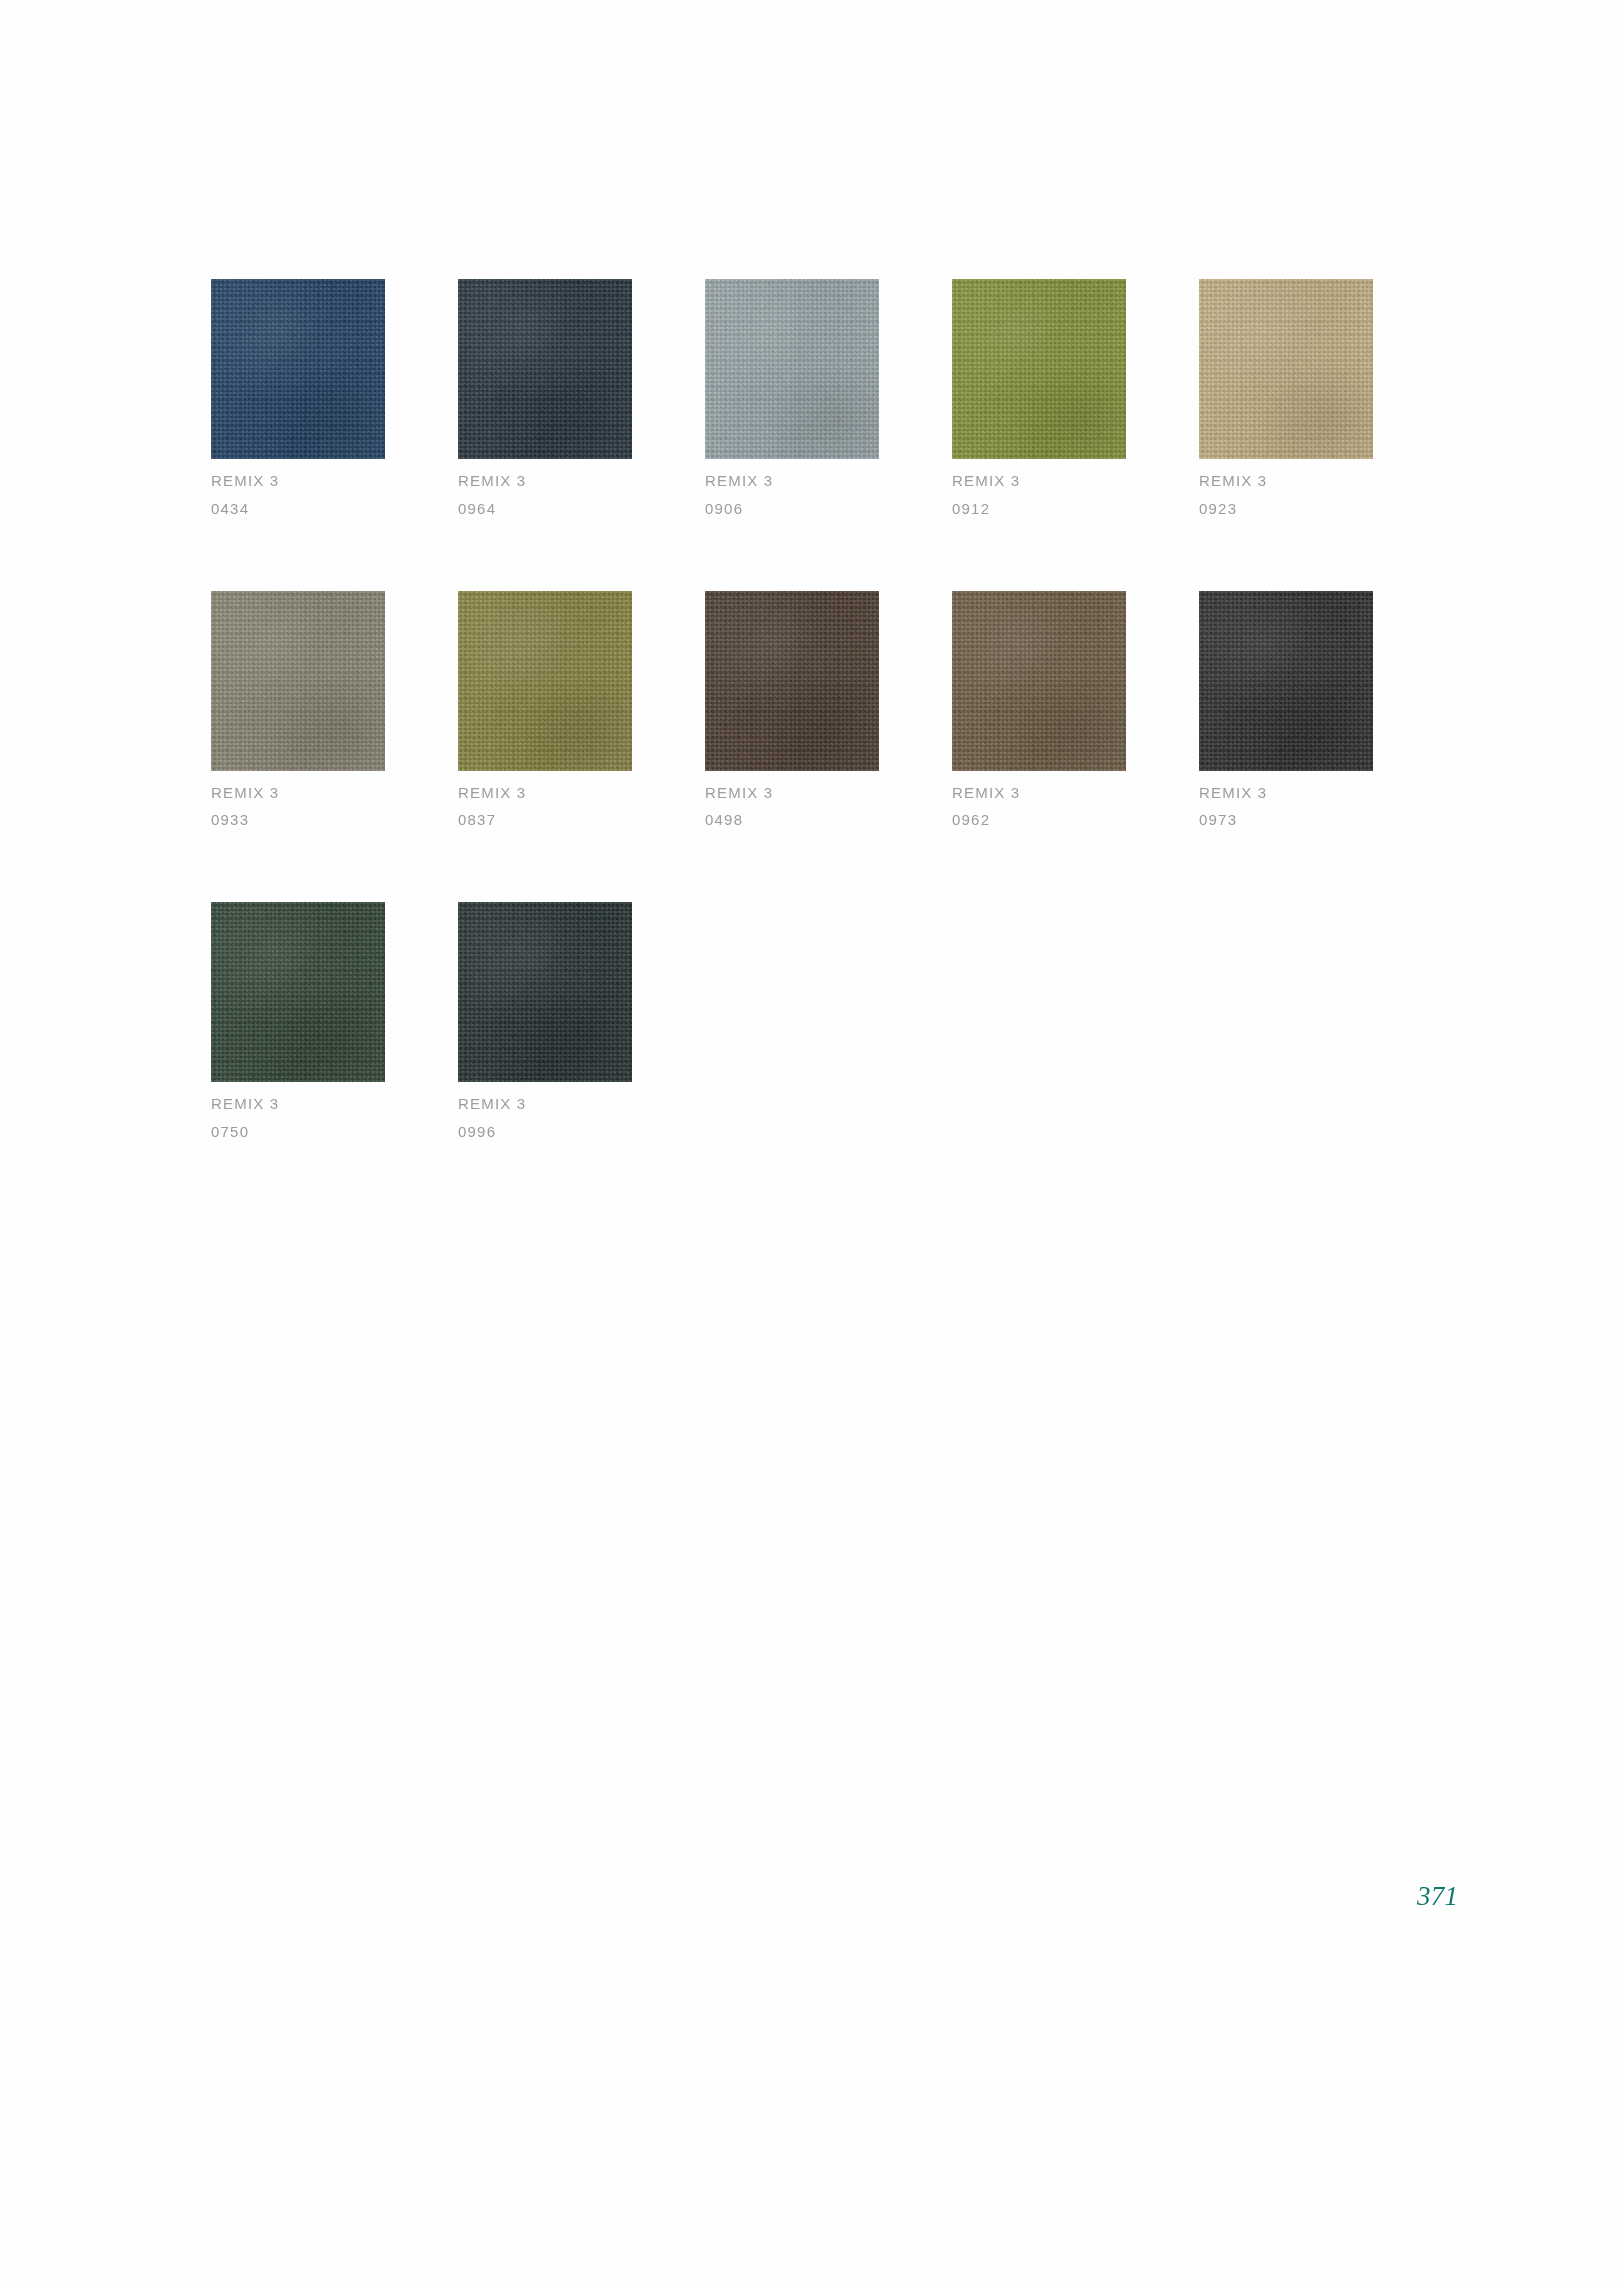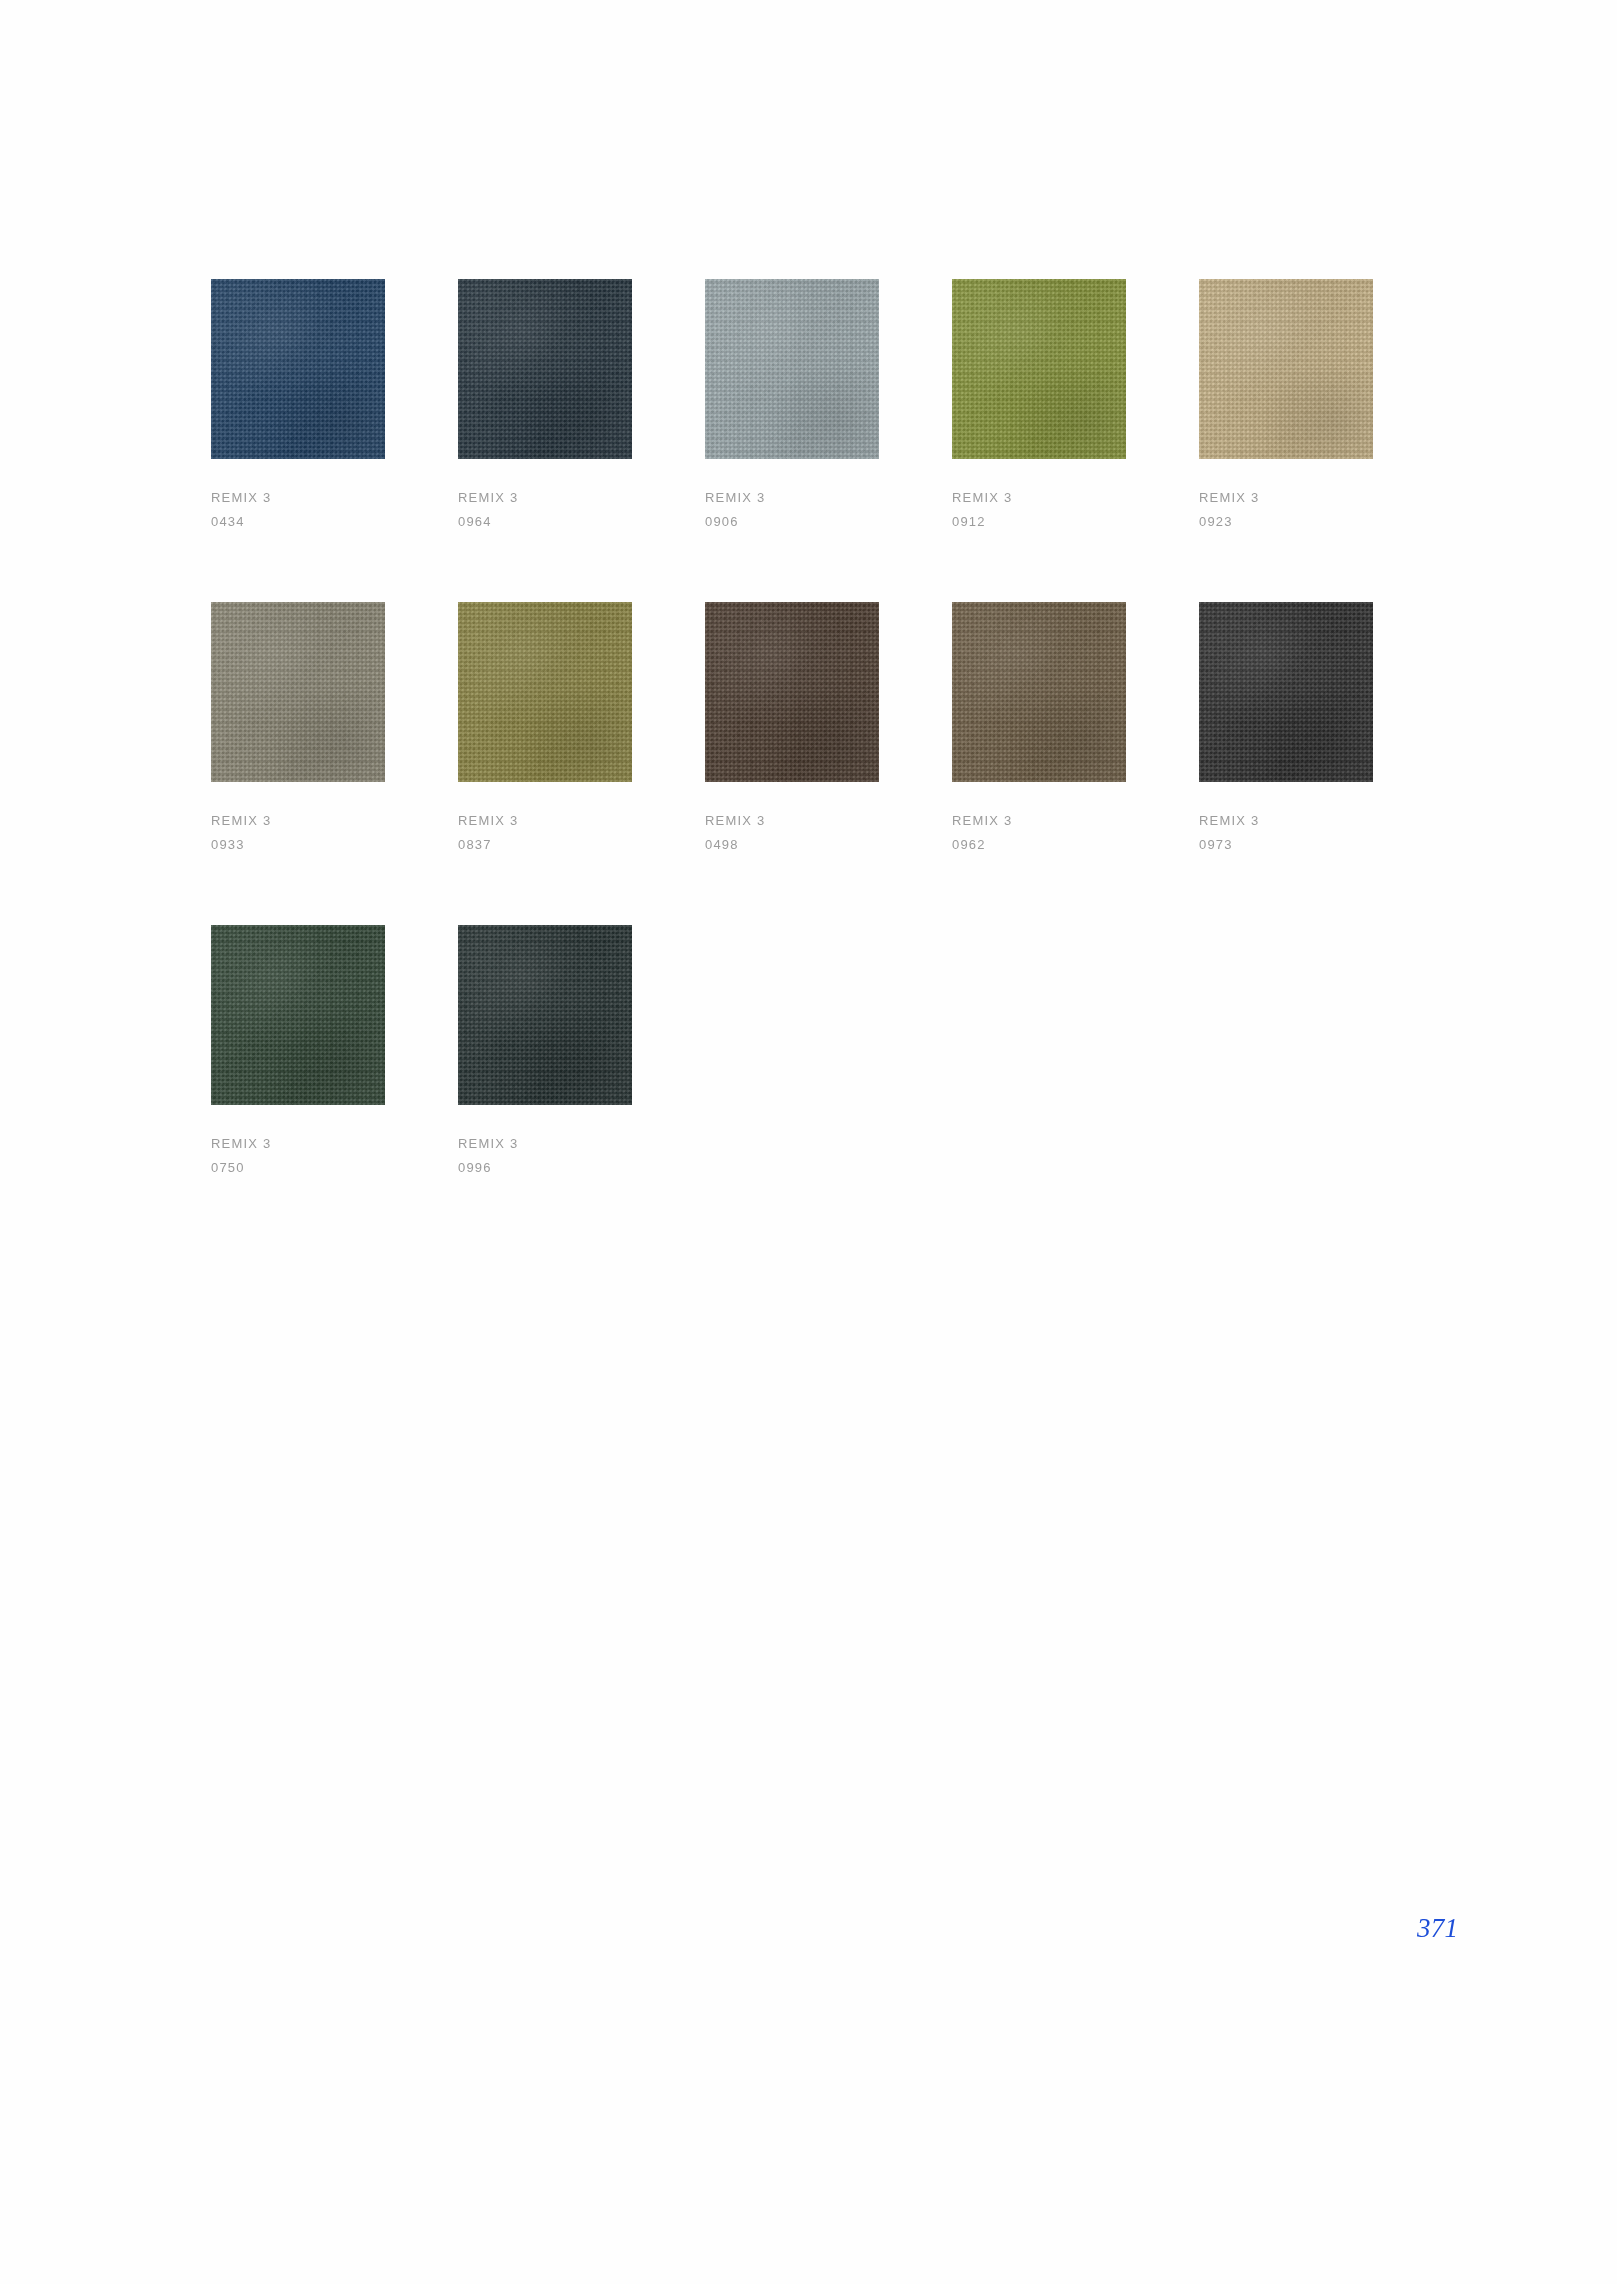--- a/index.html
+++ b/index.html
@@ -85,44 +85,43 @@
   .swatch-chip .sheen {
     position: absolute;
     inset: 0;
     background:
       radial-gradient(ellipse 70% 55% at 38% 30%, rgba(255,255,255,0.075), rgba(255,255,255,0) 70%),
       radial-gradient(ellipse 60% 50% at 78% 80%, rgba(0,0,0,0.09), rgba(0,0,0,0) 72%),
       linear-gradient(100deg, rgba(255,255,255,0.04) 0%, rgba(0,0,0,0.035) 55%, rgba(255,255,255,0.03) 100%);
   }
 
   .swatch-caption {
-    margin-top: 27px;
+    margin-top: 8px;
     color: #9b9b9b;
-    font-size: 13px;
+    font-size: 15px;
     letter-spacing: 1.2px;
     line-height: 1.85;
   }
   .swatch-caption .collection {
     display: block;
     white-space: nowrap;
   }
   .swatch-caption .code {
     display: block;
   }
 
   .page-number {
     position: absolute;
     left: 1417px;
     top: 1881px;
-    color: #1d4ed8;
+    color: #0f766e;
     font-family: "Liberation Serif", serif;
     font-style: italic;
     font-size: 27px;
     letter-spacing: 0.3px;
-    margin-top: 32px;
   }
 </style>
 </head>
 <body>
 
 <div class="page">
 
   <div class="swatch-grid">
       <div class="swatch-cell">
         <div class="swatch-chip" style="background-color: rgb(30, 64, 100);">

